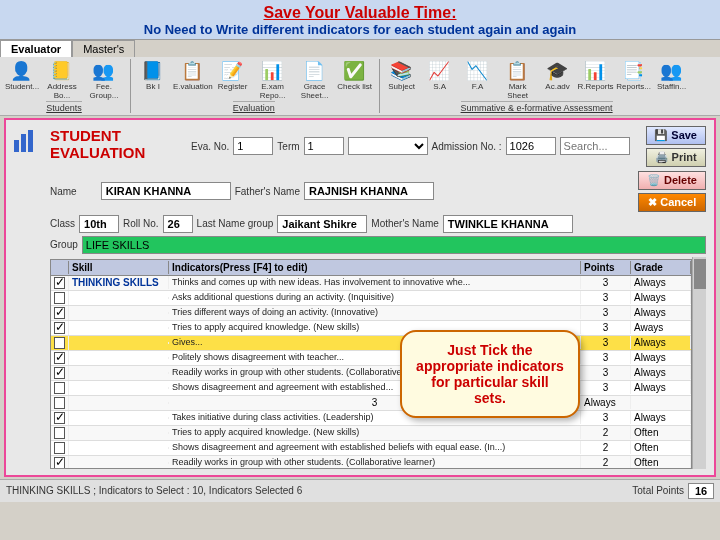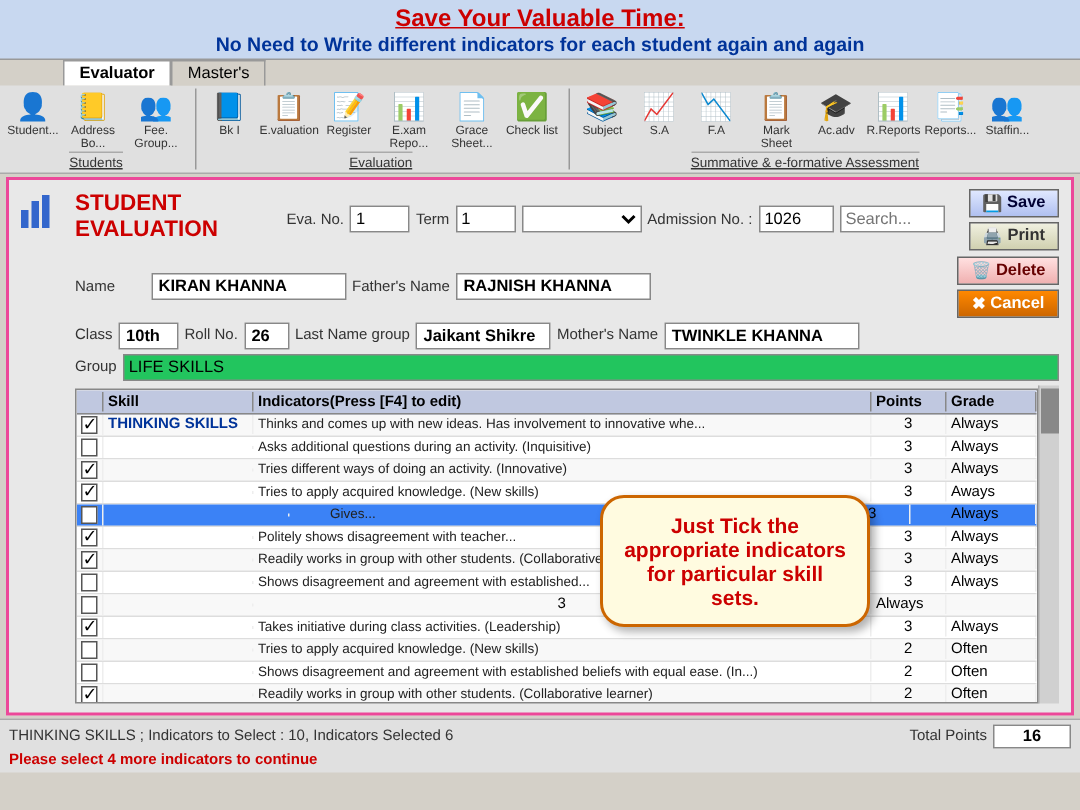--- a/index.html
+++ b/index.html
@@ -24,21 +24,20 @@
       text-decoration: underline;
     }
     .header-subtitle {
       font-size: 13px;
       font-weight: bold;
       color: #003399;
     }
     .toolbar-tabs {
       display: flex;
       background: #d4d0c8;
-      padding-left: 42px;
     }
     .toolbar-tab {
       padding: 2px 10px;
       border: 1px solid #999;
       border-bottom: none;
       background: #d4d0c8;
       font-size: 11px;
       cursor: pointer;
     }
     .toolbar-tab.active {
@@ -226,21 +225,21 @@
     }
     .total-points-box {
       display: flex;
       align-items: center;
       gap: 4px;
       margin-left: auto;
     }
     .total-points-input {
       border: 1px solid #888;
       background: #fff;
-      width: 52px;
+      width: 26px;
       text-align: center;
       font-size: 11px;
       font-weight: bold;
       padding: 1px 2px;
     }
     .tooltip-bubble {
       position: absolute;
       background: #fffbe0;
       border: 2px solid #cc6600;
       border-radius: 16px;
@@ -520,21 +519,21 @@
               </div>
               <div class="skill-row">
                 <div class="skill-cell skill-checkbox">
                   <span class="checkbox-checked yes"></span>
                 </div>
                 <div class="skill-cell" style="font-size: 10px;"></div>
                 <div class="skill-cell indicator-text">Tries to apply acquired knowledge. (New skills)</div>
                 <div class="skill-cell" style="text-align: center; font-size: 10px;">3</div>
                 <div class="skill-cell" style="font-size: 10px;">Aways</div>
               </div>
-              <div class="skill-row" style="background: #3b82f6; gap: 24px;">
+              <div class="skill-row" style="background: #fde047;">
                 <div class="skill-cell skill-checkbox">
                   <span class="checkbox-unchecked"></span>
                 </div>
                 <div class="skill-cell" style="font-size: 10px;"></div>
                 <div class="skill-cell indicator-text">Gives...</div>
                 <div class="skill-cell" style="text-align: center; font-size: 10px;">3</div>
                 <div class="skill-cell" style="font-size: 10px;">Always</div>
               </div>
               <div class="skill-row">
                 <div class="skill-cell skill-checkbox">
@@ -618,20 +617,17 @@
 </div>
 
 <div class="footer-bar">
   <div class="footer-row">
     <span>THINKING SKILLS ; Indicators to Select : 10, Indicators Selected  6</span>
     <div class="total-points-box">
       <span>Total Points</span>
       <input class="total-points-input" type="text" value="16" style="">
     </div>
   </div>
-  <div class="footer-row">
-    <span style="color:#cc0000;font-weight:bold;">Please select 4 more indicators to continue</span>
-  </div>
 </div>
 
 <div class="tooltip-bubble">
   <span>Just Tick the appropriate indicators for particular skill sets.</span>
 </div>
 
 </body></html>

